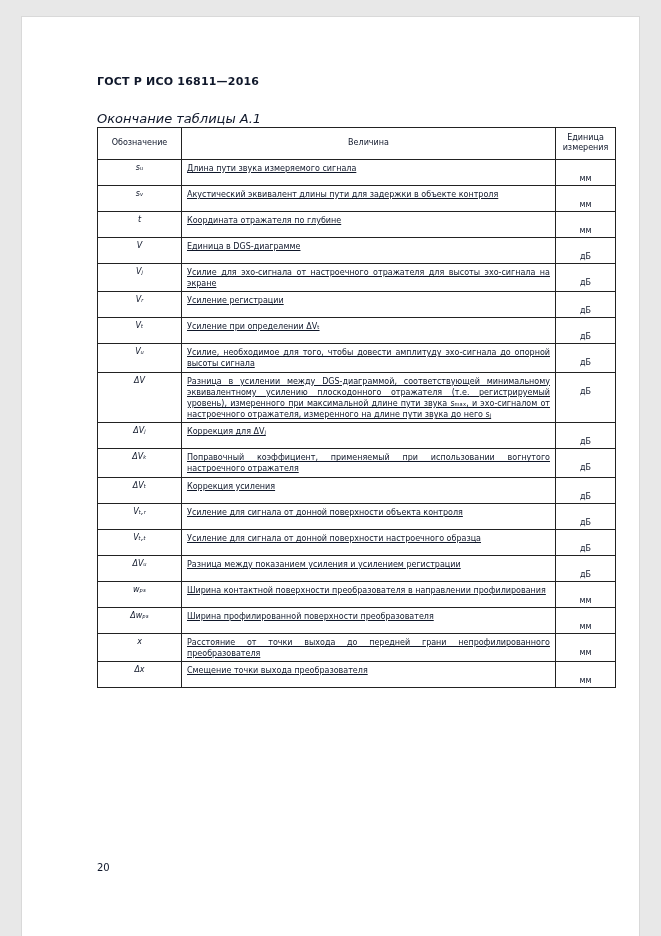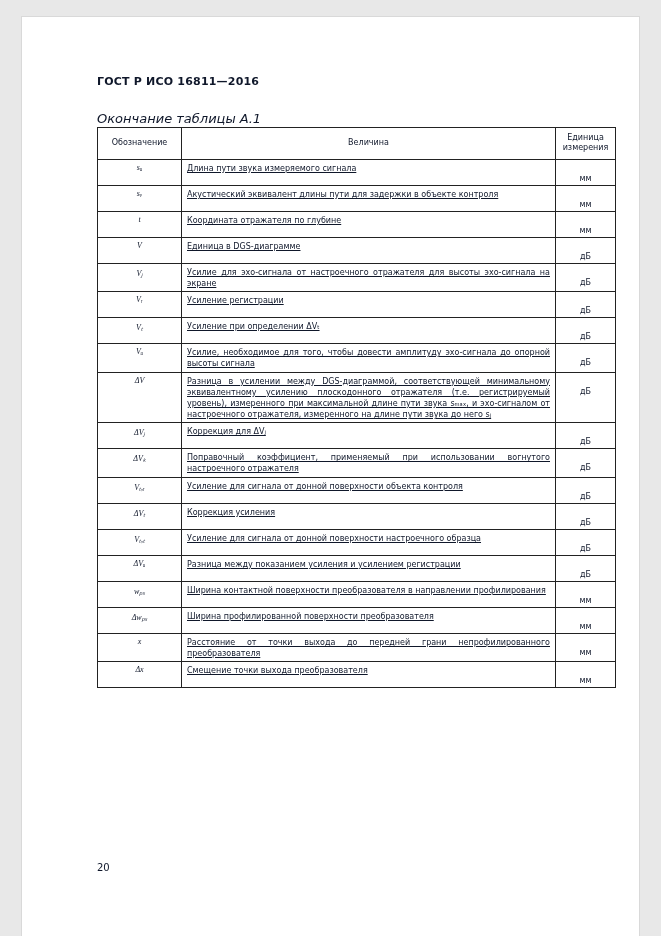--- a/index.html
+++ b/index.html
@@ -51,21 +51,20 @@
     padding: 5px 2px;
     height: 30px;
     line-height: 1.3;
   }
   col.c-sym { width: 84px; }
   col.c-unit { width: 60px; }
   td.col-sym {
     text-align: center;
     font-style: italic;
     padding: 3px 2px 2px 2px;
-    font-family: Liberation Serif, serif;
   }
   td.col-desc {
     text-align: justify;
     padding: 3px 5px 2px 5px;
     line-height: 1.4;
     text-decoration: underline;
   }
   td.col-unit {
     text-align: center;
     padding: 14px 2px 2px 2px;
@@ -149,30 +148,30 @@
           <td class="col-sym">ΔVⱼ</td>
           <td class="col-desc">Коррекция для ΔVⱼ</td>
           <td class="col-unit">дБ</td>
         </tr>
         <tr>
           <td class="col-sym">ΔVₖ</td>
           <td class="col-desc">Поправочный коэффициент, применяемый при использовании вогнутого настроечного отражателя</td>
           <td class="col-unit">дБ</td>
         </tr>
         <tr>
+          <td class="col-sym">ΔVₜ</td>
+          <td class="col-desc">Коррекция усиления</td>
+          <td class="col-unit">дБ</td>
+        </tr>
+        <tr>
           <td class="col-sym">Vₜ,ᵣ</td>
           <td class="col-desc">Усиление для сигнала от донной поверхности объекта контроля</td>
           <td class="col-unit">дБ</td>
         </tr>
         <tr>
-          <td class="col-sym">ΔVₜ</td>
-          <td class="col-desc">Коррекция усиления</td>
-          <td class="col-unit">дБ</td>
-        </tr>
-        <tr>
           <td class="col-sym">Vₜ,ₜ</td>
           <td class="col-desc">Усиление для сигнала от донной поверхности настроечного образца</td>
           <td class="col-unit">дБ</td>
         </tr>
         <tr>
           <td class="col-sym">ΔVᵤ</td>
           <td class="col-desc">Разница между показанием усиления и усилением регистрации</td>
           <td class="col-unit">дБ</td>
         </tr>
         <tr>

